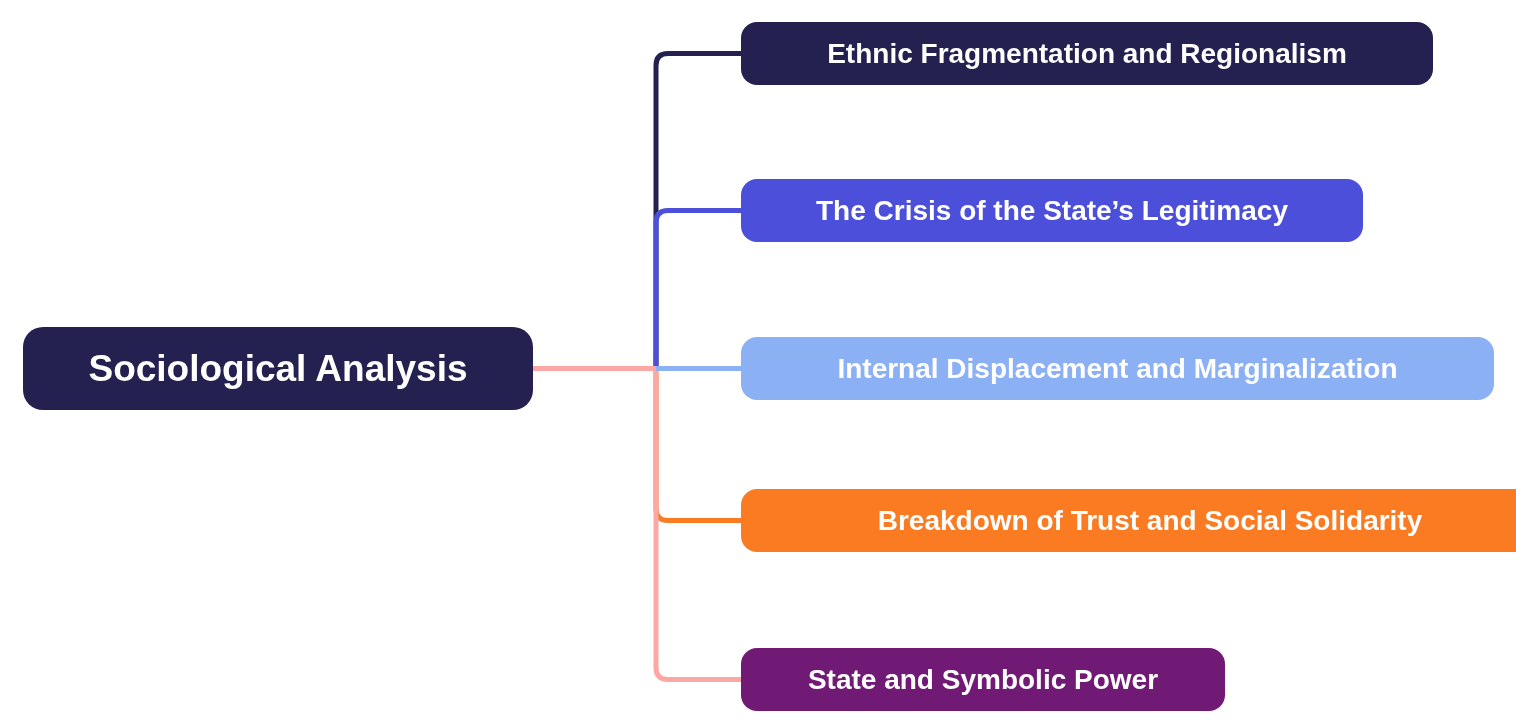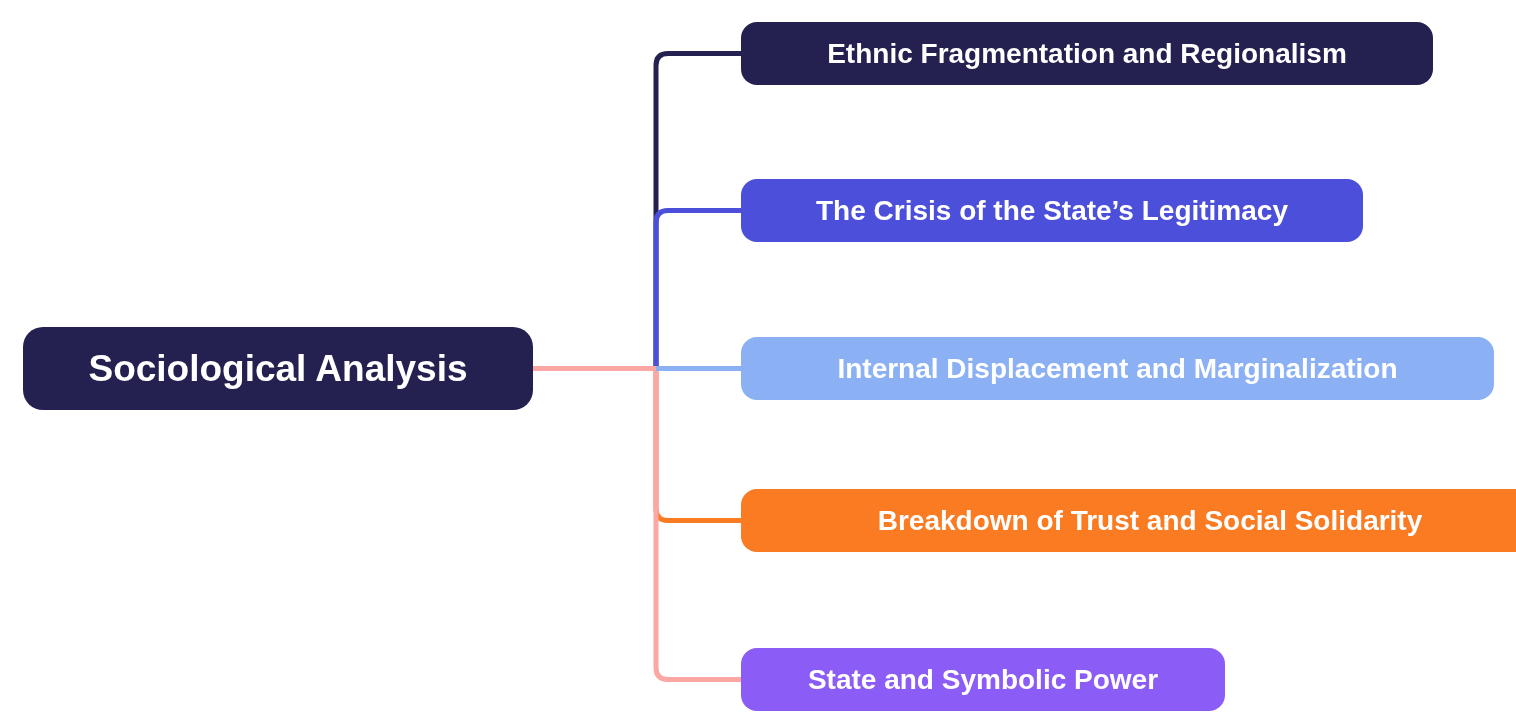--- a/index.html
+++ b/index.html
@@ -83,17 +83,17 @@
   </div>
 
   <div class="node branch b3" style="background: rgb(139, 177, 244); color: rgb(255, 255, 255);">
     <span>Internal Displacement and Marginalization</span>
   </div>
 
   <div class="node branch b4" style="background: rgb(250, 123, 33); color: rgb(255, 255, 255);">
     <span>Breakdown of Trust and Social Solidarity</span>
   </div>
 
-  <div class="node branch b5" style="background: #8b5cf6; color: rgb(255, 255, 255);">
+  <div class="node branch b5" style="background: #701a75; color: rgb(255, 255, 255);">
     <span>State and Symbolic Power</span>
   </div>
 
 </div>
 
 </body></html>

